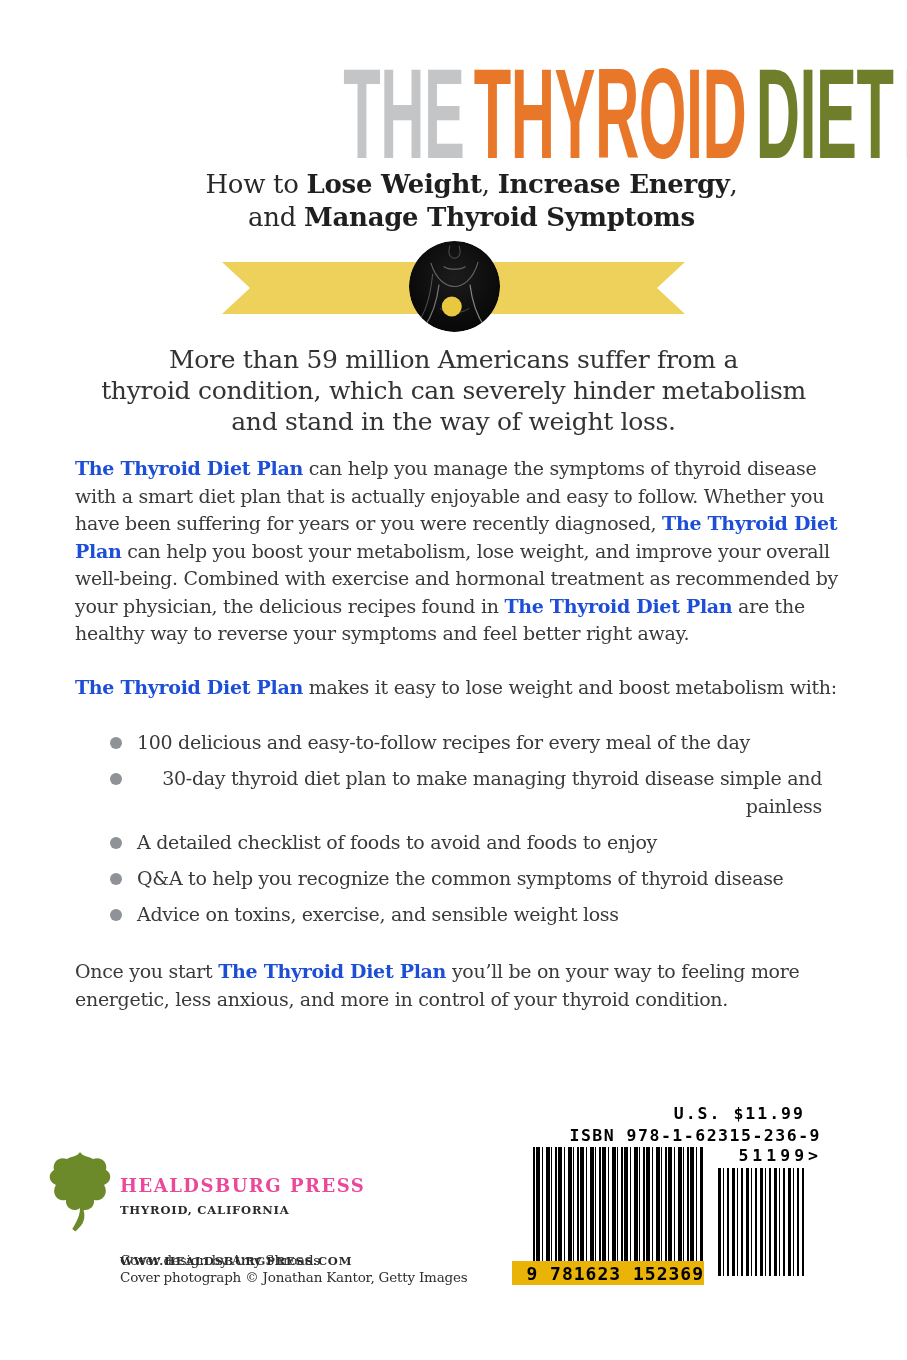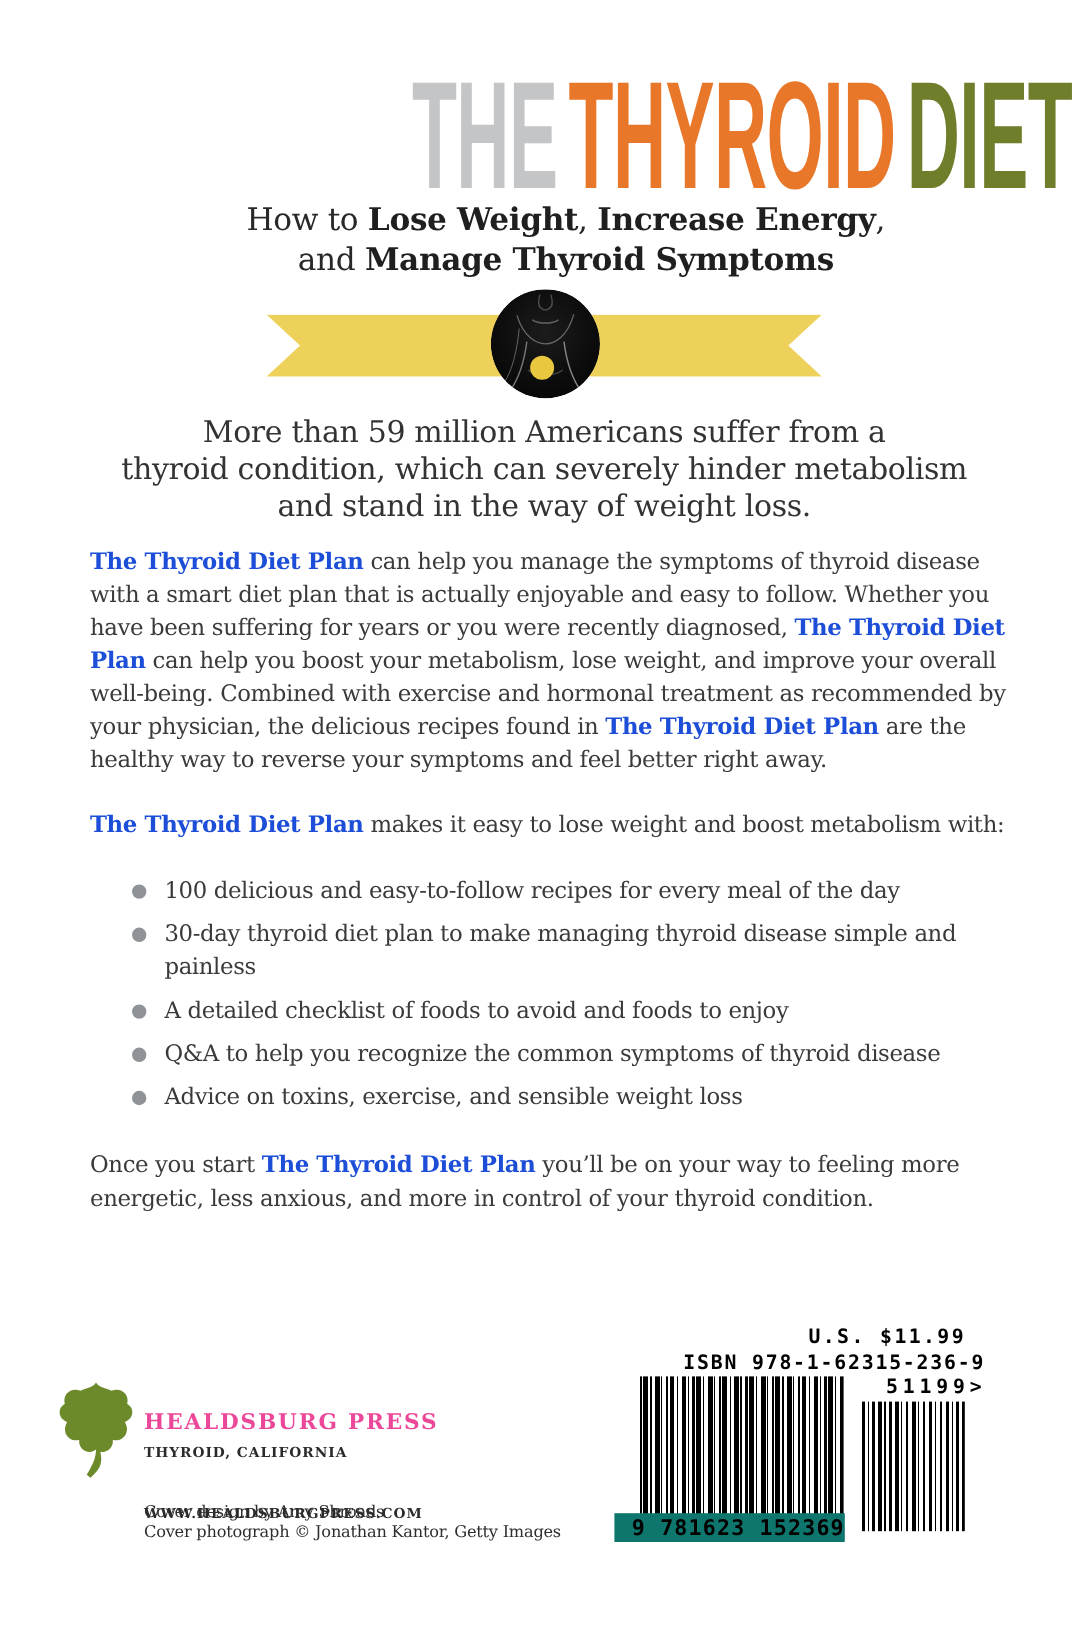--- a/index.html
+++ b/index.html
@@ -98,20 +98,21 @@
     list-style: none;
   }
   .bullets li {
     display: flex;
     align-items: flex-start;
     margin-bottom: 8.5px;
     font-size: 19px;
     line-height: 27.5px;
     letter-spacing: -0.3px;
     color: #3a3a3a;
+    text-align: right;
   }
   .bullet-dot {
     flex: 0 0 auto;
     width: 12px; height: 12px;
     border-radius: 50%;
     background: #8f9296;
     margin: 8px 15px 0 0;
   }
 
   
@@ -157,21 +158,21 @@
       #000 9px 10px, #fff 10px 13px, #000 13px 17px, #fff 17px 18px,
       #000 18px 19px, #fff 19px 22px);
   }
   .bc-guards { position: absolute; left: 533px; top: 1265px; width: 170px; height: 12px;
     background: repeating-linear-gradient(90deg,
       #000 0 2px, #fff 2px 80px, #000 80px 82px, #fff 82px 84px, #000 84px 86px,
       #fff 86px 166px, #000 166px 168px, #fff 168px 170px);
   }
   .bc-ean {
     position: absolute; left: 512px; top: 1261px; width: 192px; height: 24px;
-    background: #0f766e; font-size: 18px; letter-spacing: 1px; padding-top: 2px;
+    background: #eab308; font-size: 18px; letter-spacing: 1px; padding-top: 2px;
   }
   .bc-addon-num {
     position: absolute; left: 722px; top: 1146px; width: 100px;
     font-size: 16.5px; letter-spacing: 4px;
   }
   .bc-addon {
     position: absolute; left: 718px; top: 1168px;
     width: 86px; height: 108px;
     background: repeating-linear-gradient(90deg,
       #000 0 3px, #fff 3px 5px, #000 5px 6px, #fff 6px 9px,

